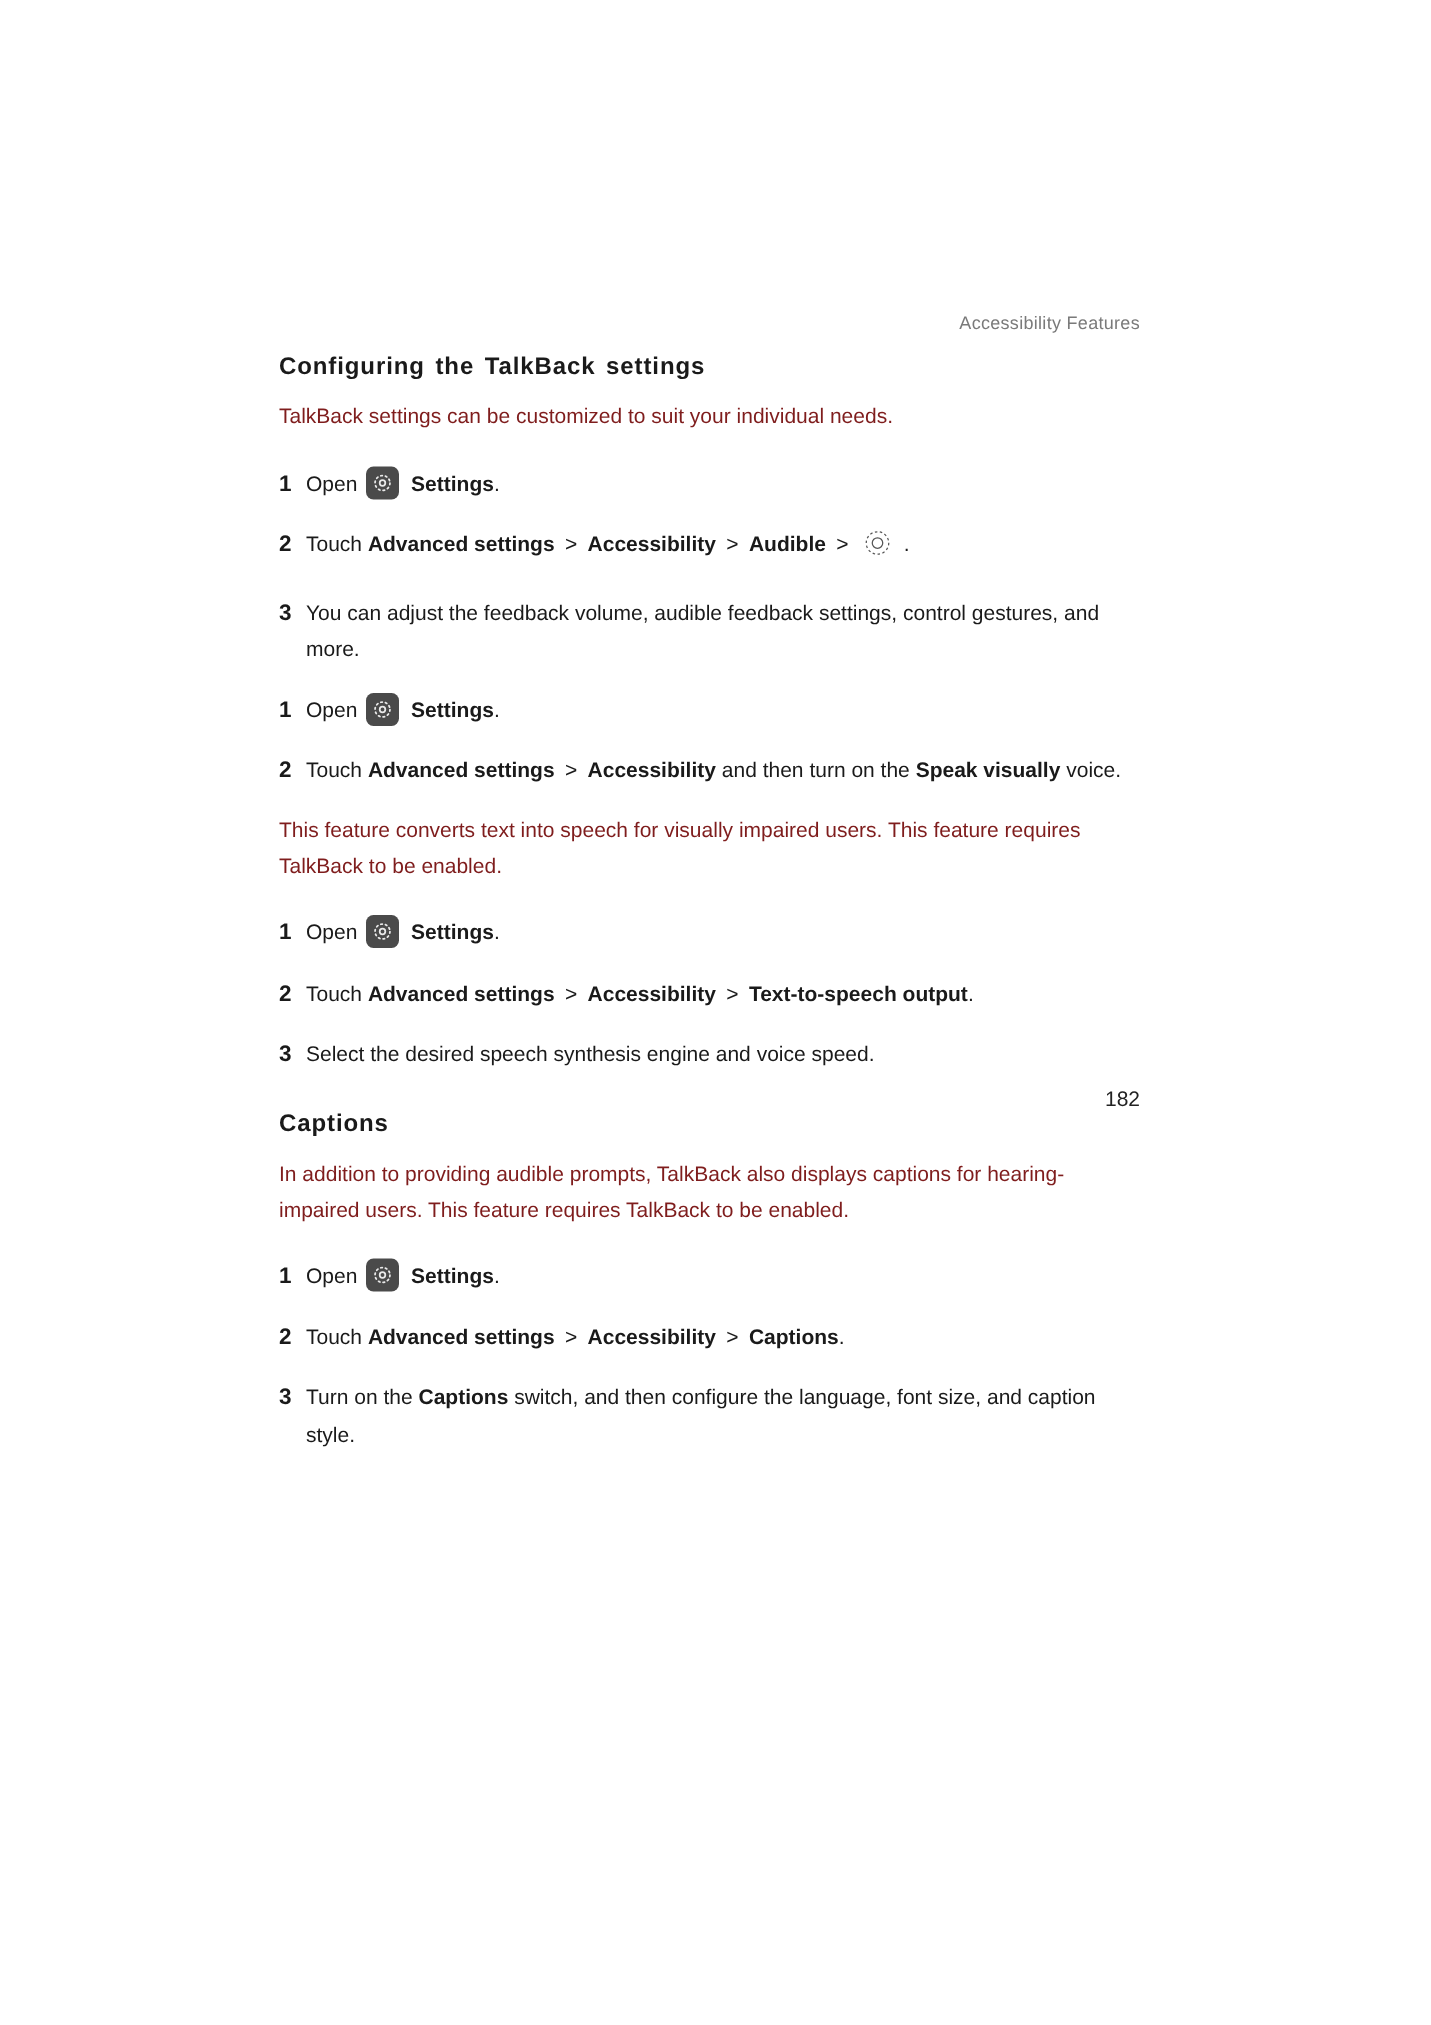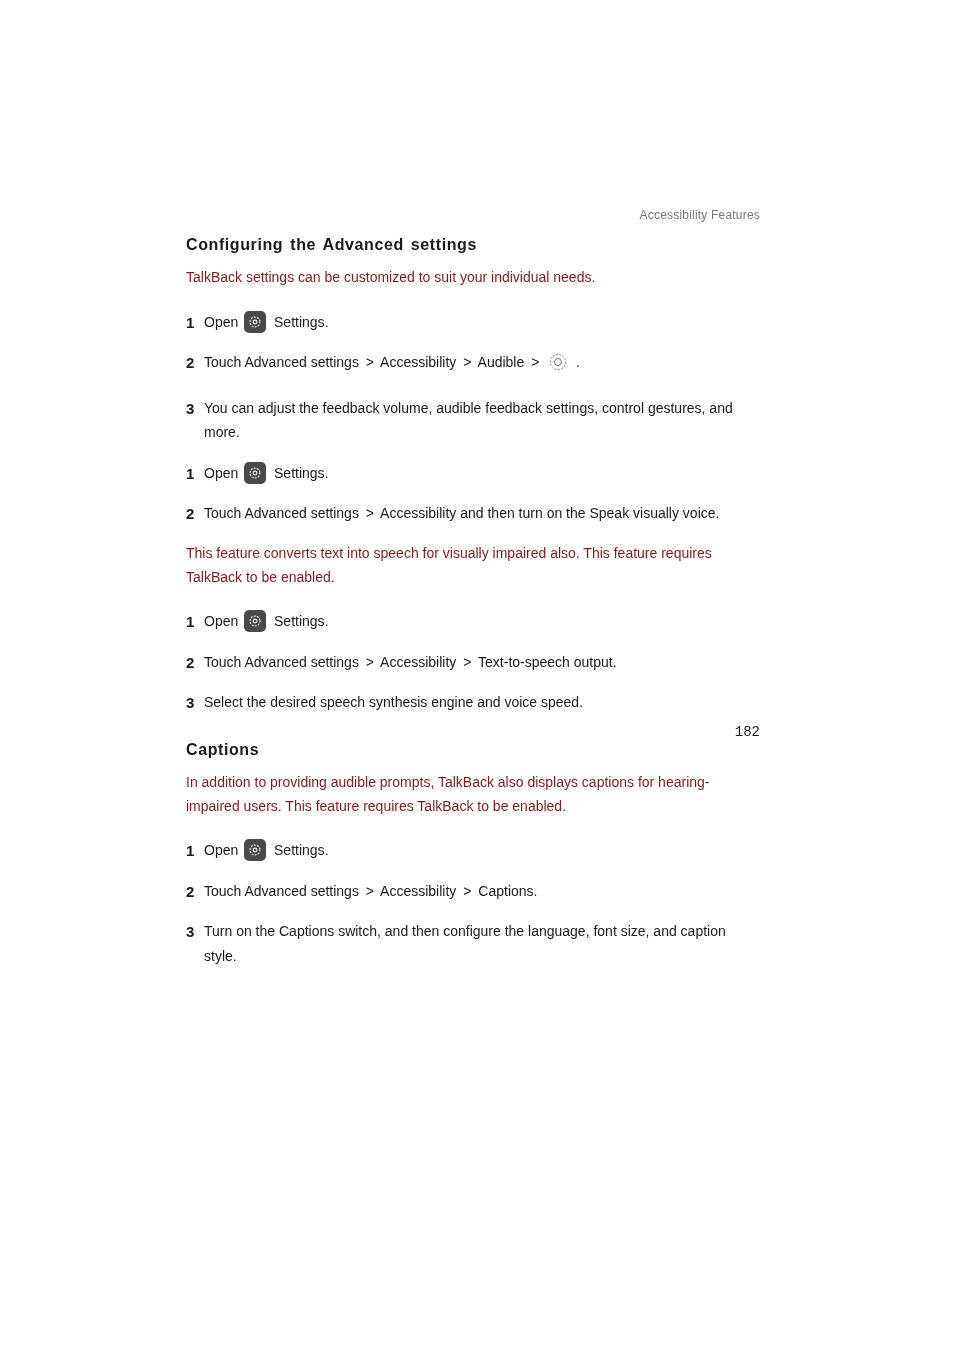--- a/index.html
+++ b/index.html
@@ -61,21 +61,21 @@
     content: counter(step);
     position: absolute;
     left: 0;
     top: 0;
     font-weight: 700;
     font-size: 15px;
   }
   .step-line {
     display: inline;
   }
-  .bold { font-weight: 400; margin-top: 31px; }
+  .bold { font-weight: 700; margin-top: 31px; }
   .sep { margin: 0 3px; }
 
   .settings-icon {
     display: inline-block;
     width: 22px;
     height: 22px;
     border-radius: 5px;
     background: #4a4a4a;
     vertical-align: -6px;
     margin: 0 4px 0 2px;
@@ -92,33 +92,32 @@
     vertical-align: -5px;
     margin: 0 4px 0 2px;
   }
 
   .page-number {
     position: absolute;
     bottom: 262px;
     right: 194px;
     font-size: 14px;
     color: #222;
-    font-family: Liberation Mono, monospace;
   }
 </style>
 </head>
 <body>
 
 <div class="page">
 
   <div class="running-head">Accessibility Features</div>
 
   <div class="content">
 
-    <h3 class="section">Configuring the Advanced settings</h3>
+    <h3 class="section">Configuring the TalkBack settings</h3>
     <p class="body">TalkBack settings can be customized to suit your individual needs.</p>
 
     <ol class="steps">
       <li>
         <span class="step-line">
           <span>Open</span>
           <span class="settings-icon">
             <svg width="14" height="14" viewBox="0 0 24 24" fill="none">
               <circle cx="12" cy="12" r="3.2" stroke="#e9e9e9" stroke-width="2"></circle>
               <g stroke="#e9e9e9" stroke-width="2" stroke-linecap="round" stroke-dasharray="1.8 3.6">
@@ -178,21 +177,21 @@
           <span class="bold">Advanced settings</span>
           <span class="sep">&gt;</span>
           <span class="bold">Accessibility</span>
           <span> and then turn on the </span>
           <span class="bold">Speak visually</span>
           <span> voice.</span>
         </span>
       </li>
     </ol>
 
-    <p class="body">This feature converts text into speech for visually impaired also. This feature requires TalkBack to be enabled.</p>
+    <p class="body">This feature converts text into speech for visually impaired users. This feature requires TalkBack to be enabled.</p>
 
     <ol class="steps">
       <li>
         <span class="step-line">
           <span>Open</span>
           <span class="settings-icon">
             <svg width="14" height="14" viewBox="0 0 24 24" fill="none">
               <circle cx="12" cy="12" r="3.2" stroke="#e9e9e9" stroke-width="2"></circle>
               <g stroke="#e9e9e9" stroke-width="2" stroke-linecap="round" stroke-dasharray="1.8 3.6">
                 <circle cx="12" cy="12" r="8.5"></circle>

